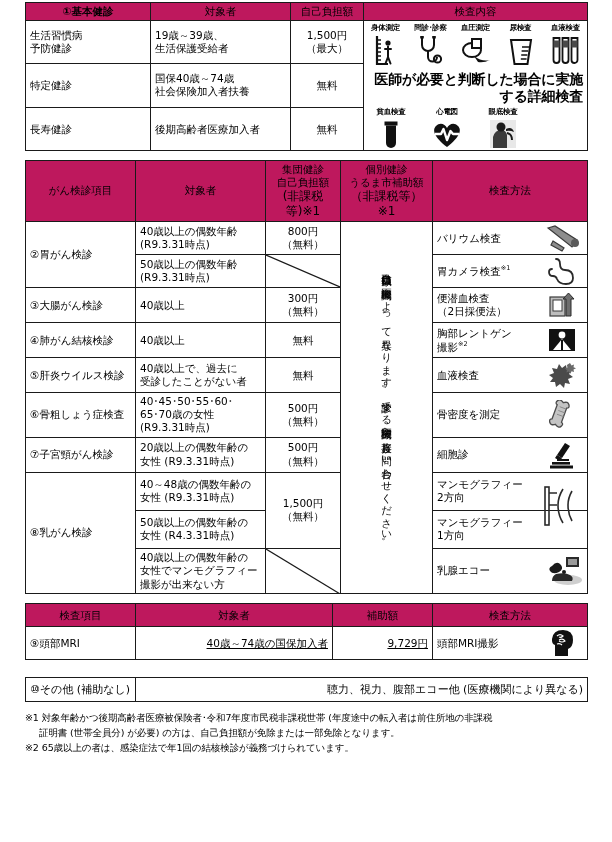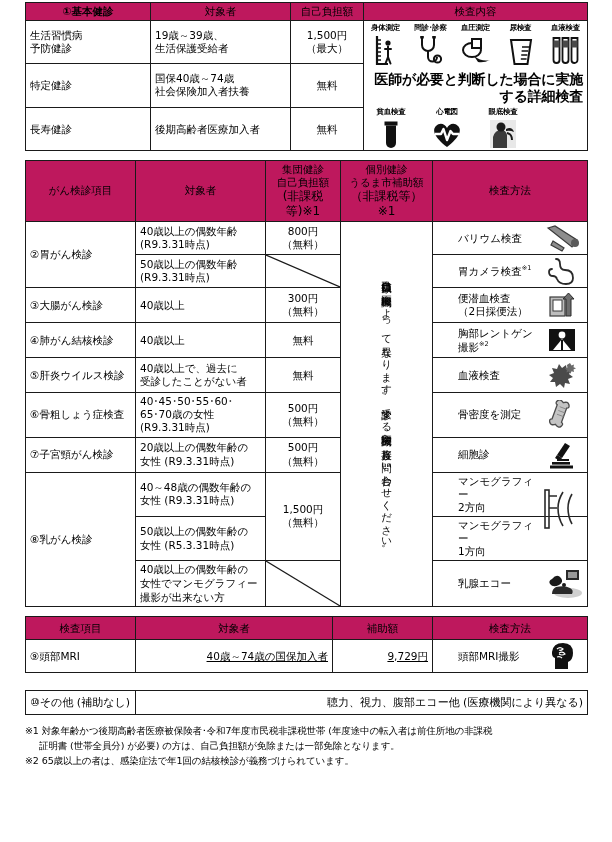--- a/index.html
+++ b/index.html
@@ -135,21 +135,20 @@
     padding: 2px 3px 2px 5px;
     font-size: 9.5px;
     line-height: 1.25;
     position: relative;
   }
   .method-flex {
     display: flex;
     align-items: center;
     justify-content: space-between;
     min-height: 26px;
-    margin-left: 21px;
   }
   .method-txt { flex: 1 1 auto; }
   .method-ico { flex: 0 0 auto; width: 42px; display:flex; align-items:center; justify-content:center; }
 
   
   .vert-cell { padding: 0; text-align: center; vertical-align: middle; }
   .vert-inner {
     writing-mode: vertical-rl;
     text-orientation: upright;
     font-size: 10.5px;
@@ -514,21 +513,21 @@
                   <path d="M22 6 q-5 8 -5 16 q0 10 5 18" stroke="#2a2a2a" stroke-width="1.6" fill="none"></path>
                   <path d="M31 8 q-4 7 -4 14 q0 9 4 16" stroke="#2a2a2a" stroke-width="1.6" fill="none"></path>
                 </svg>
             </span>
           </div>
         </td>
       </tr>
 
       <tr style="height:38px">
         <td class="t2-target" style="white-space:pre-line">50歳以上の偶数年齢の
-女性 (R5.3.31時点)</td>
+女性 (R4.3.31時点)</td>
         <td class="t2-method">
           <div class="method-flex">
             <span class="method-txt" style="white-space:pre-line">マンモグラフィー
 1方向</span>
             <span class="method-ico"></span>
           </div>
         </td>
       </tr>
 
       <tr style="height:42px">

